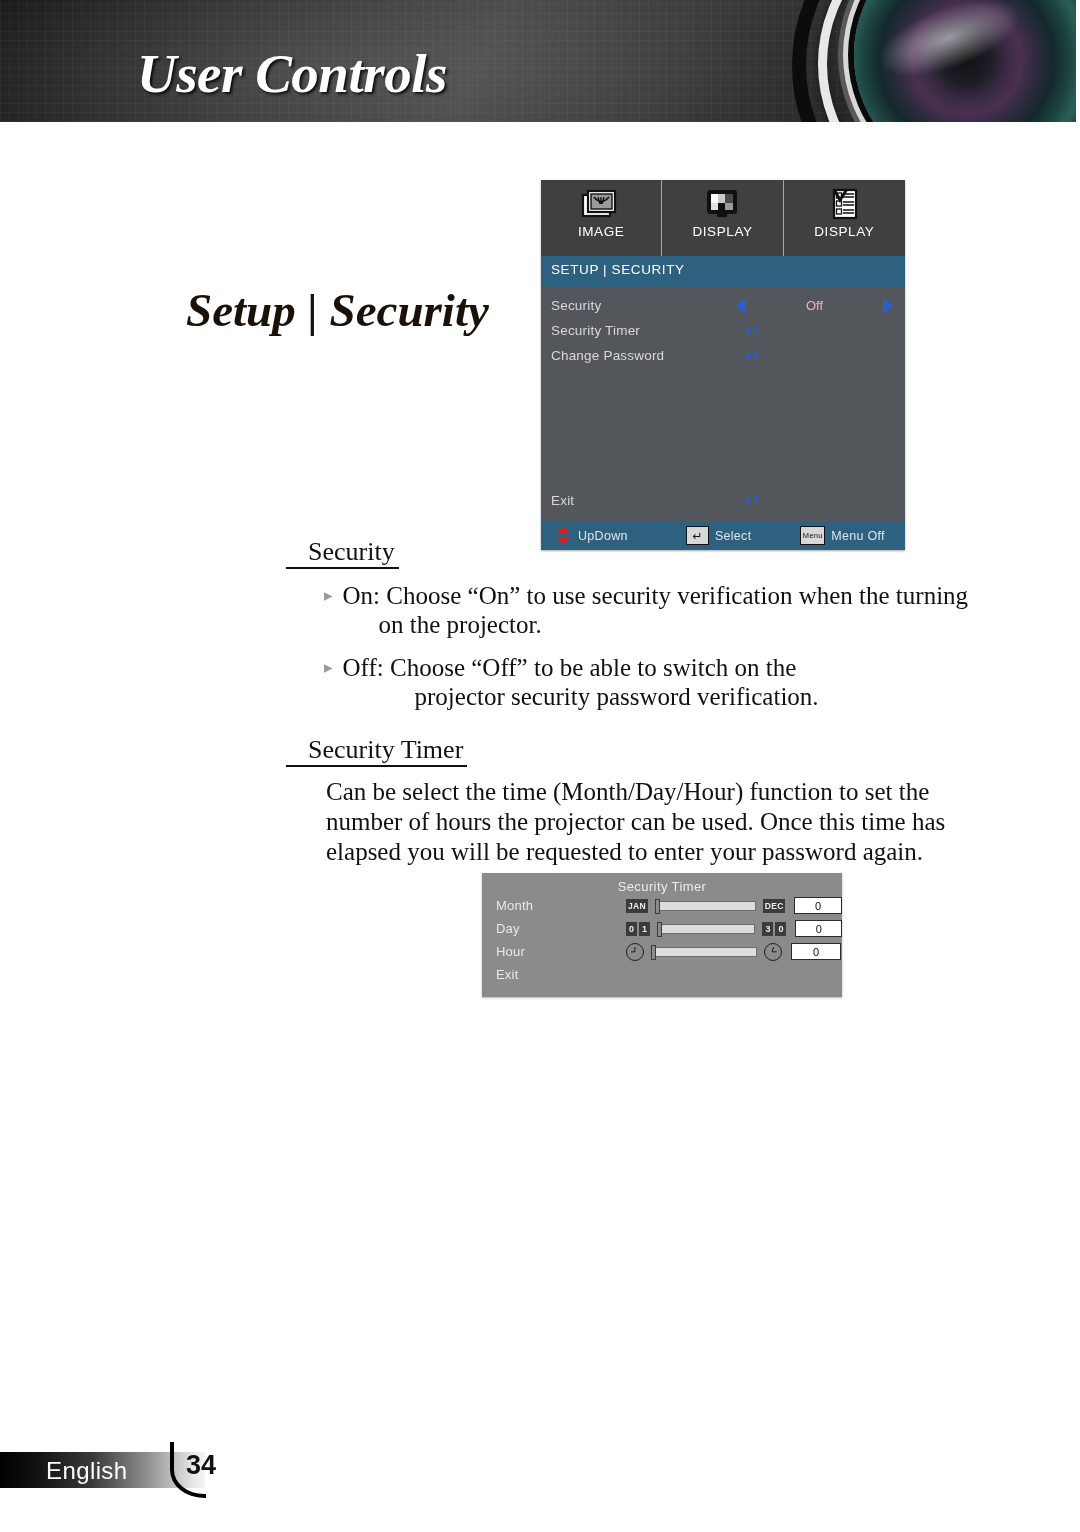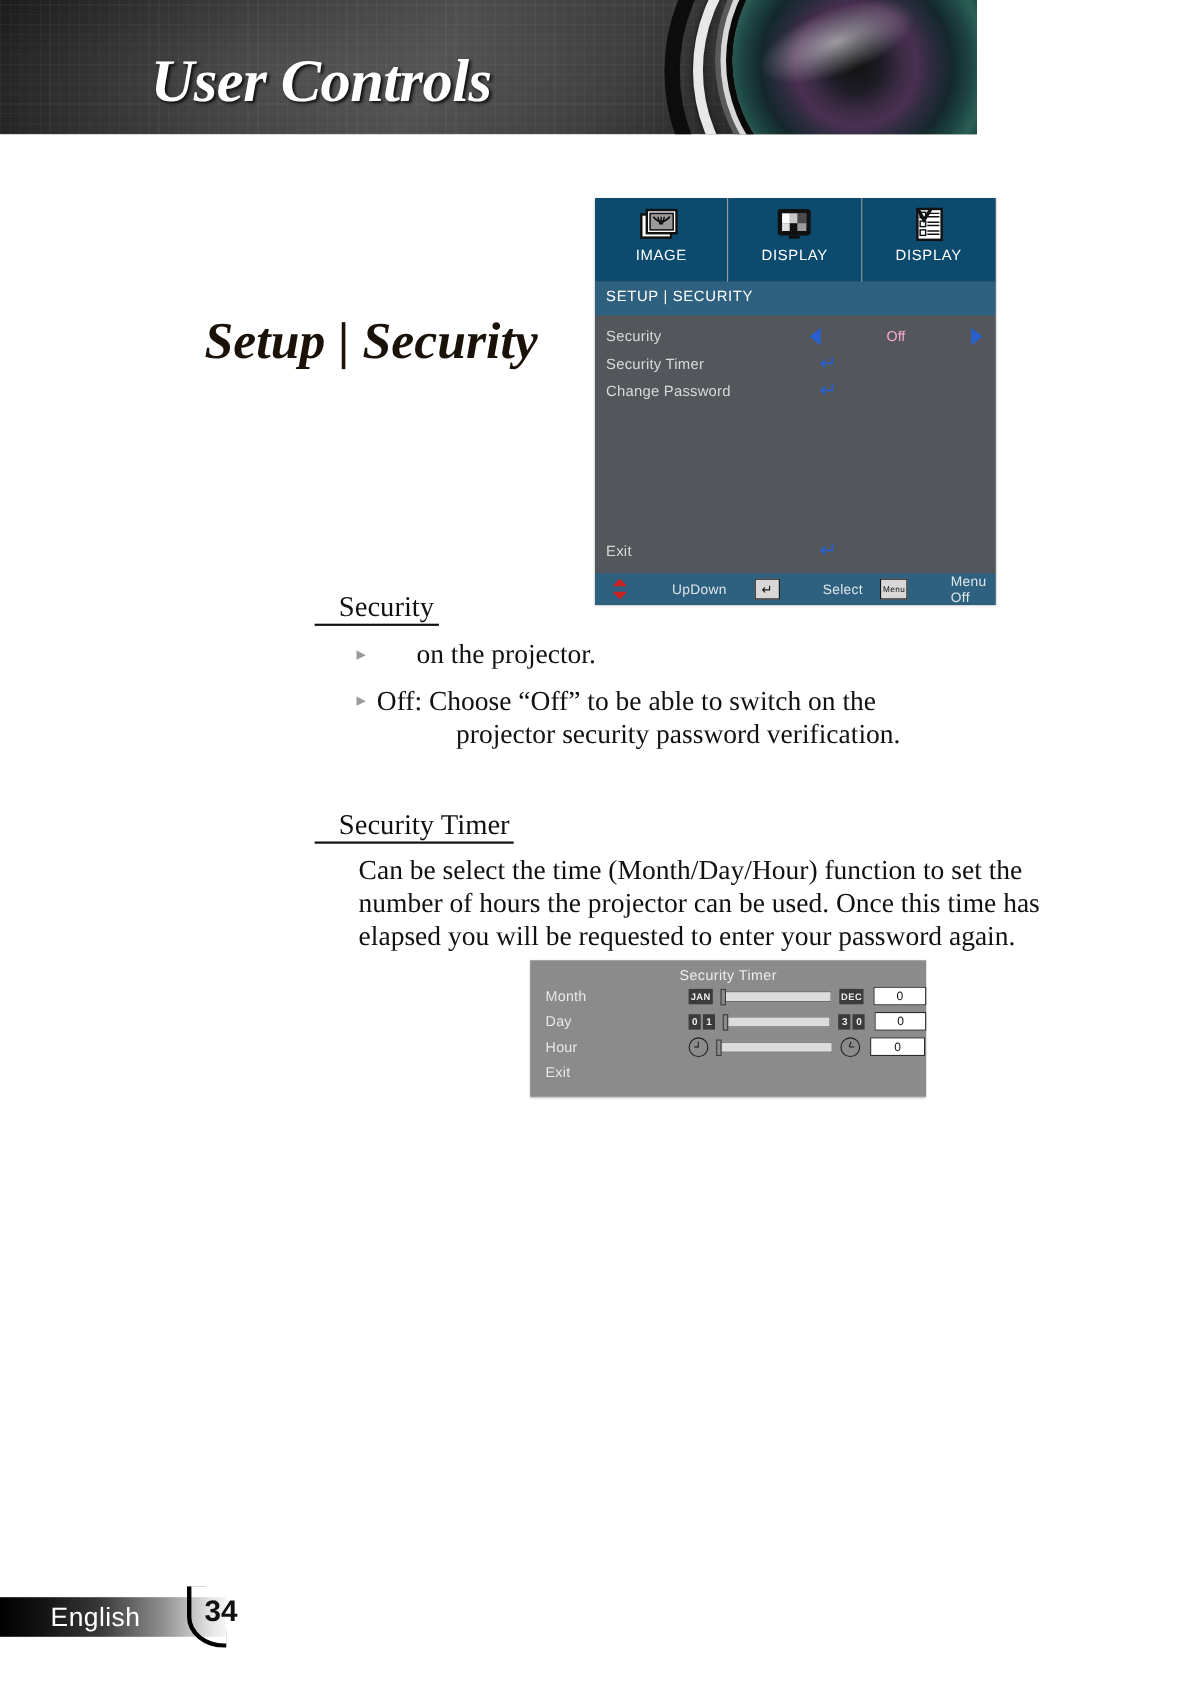--- a/index.html
+++ b/index.html
@@ -12,21 +12,21 @@
     background: #ffffff;
     font-family: "Liberation Serif", serif;
     overflow: hidden;
     position: relative;
   }
 
   
   .header {
     position: absolute;
     left: 0; top: 0;
-    width: 888px;
+    width: 1076px;
     height: 122px;
     background:
       repeating-linear-gradient(0deg, rgba(255,255,255,0.035) 0px, rgba(255,255,255,0.035) 1px, transparent 1px, transparent 9px),
       repeating-linear-gradient(90deg, rgba(255,255,255,0.035) 0px, rgba(255,255,255,0.035) 1px, transparent 1px, transparent 9px),
       linear-gradient(118deg, #1b1b1b 0%, #3a3a3a 26%, #4a4a4a 45%, #3d3d3d 62%, #242424 82%, #161616 100%);
     overflow: hidden;
   }
   .header-vignette {
     position: absolute; inset: 0;
     background: radial-gradient(ellipse 70% 130% at 30% 55%, rgba(255,255,255,0.09), rgba(0,0,0,0) 60%);
@@ -119,21 +119,21 @@
     font-family: "Liberation Sans", sans-serif;
     box-shadow: 0 1px 2px rgba(0,0,0,0.35);
   }
   .osd-tabs {
     display: flex;
     height: 76px;
     background: #8d8d8d;
   }
   .osd-tab {
     flex: 1 1 25%;
-    background: #0c4a6e;
+    background: #404040;
     border-right: 1px solid #a8a8a8;
     display: flex;
     flex-direction: column;
     align-items: center;
     justify-content: flex-start;
     padding-top: 7px;
     box-sizing: border-box;
   }
   .osd-tab:last-child { border-right: none; }
   .osd-tab.selected { background: #2e6180; }
@@ -214,21 +214,20 @@
     background: #2e6180;
     height: 29px;
     padding: 0 4px;
   }
   .osd-help-item {
     display: flex;
     align-items: center;
     color: #dfe4e8;
     font-size: 12.5px;
     letter-spacing: 0.3px;
-    gap: 33px;
   }
   .osd-help-item:nth-child(1) { width: 143px; padding-left: 10px; }
   .osd-help-item:nth-child(2) { width: 125px; }
   .osd-help-item:nth-child(3) { width: 110px; }
   .help-icon { margin-right: 6px; display: flex; align-items: center; }
   .ud-arrow { width: 17px; height: 19px; display: block; }
   .key-enter {
     width: 21px; height: 17px;
     background: #d8d8d8;
     border: 1px solid #111;
@@ -553,20 +552,21 @@
     </div>
   </div>
 </div>
 
 <div class="section" style="left:286px; top:537px; width:730px;">
   <div class="sec-heading">Security</div>
   <ul class="bullet-list">
     <li class="bullet-item">
       <span class="bullet-marker">▸</span>
       <span class="bullet-text">
+        <span>On: Choose “On” to use security verification when the turning</span>
         <span class="indent">on the projector.</span>
       </span>
     </li>
     <li class="bullet-item">
       <span class="bullet-marker">▸</span>
       <span class="bullet-text">
         <span>Off: Choose “Off” to be able to switch on the</span>
         <span class="indent2">projector security password verification.</span>
       </span>
     </li>

